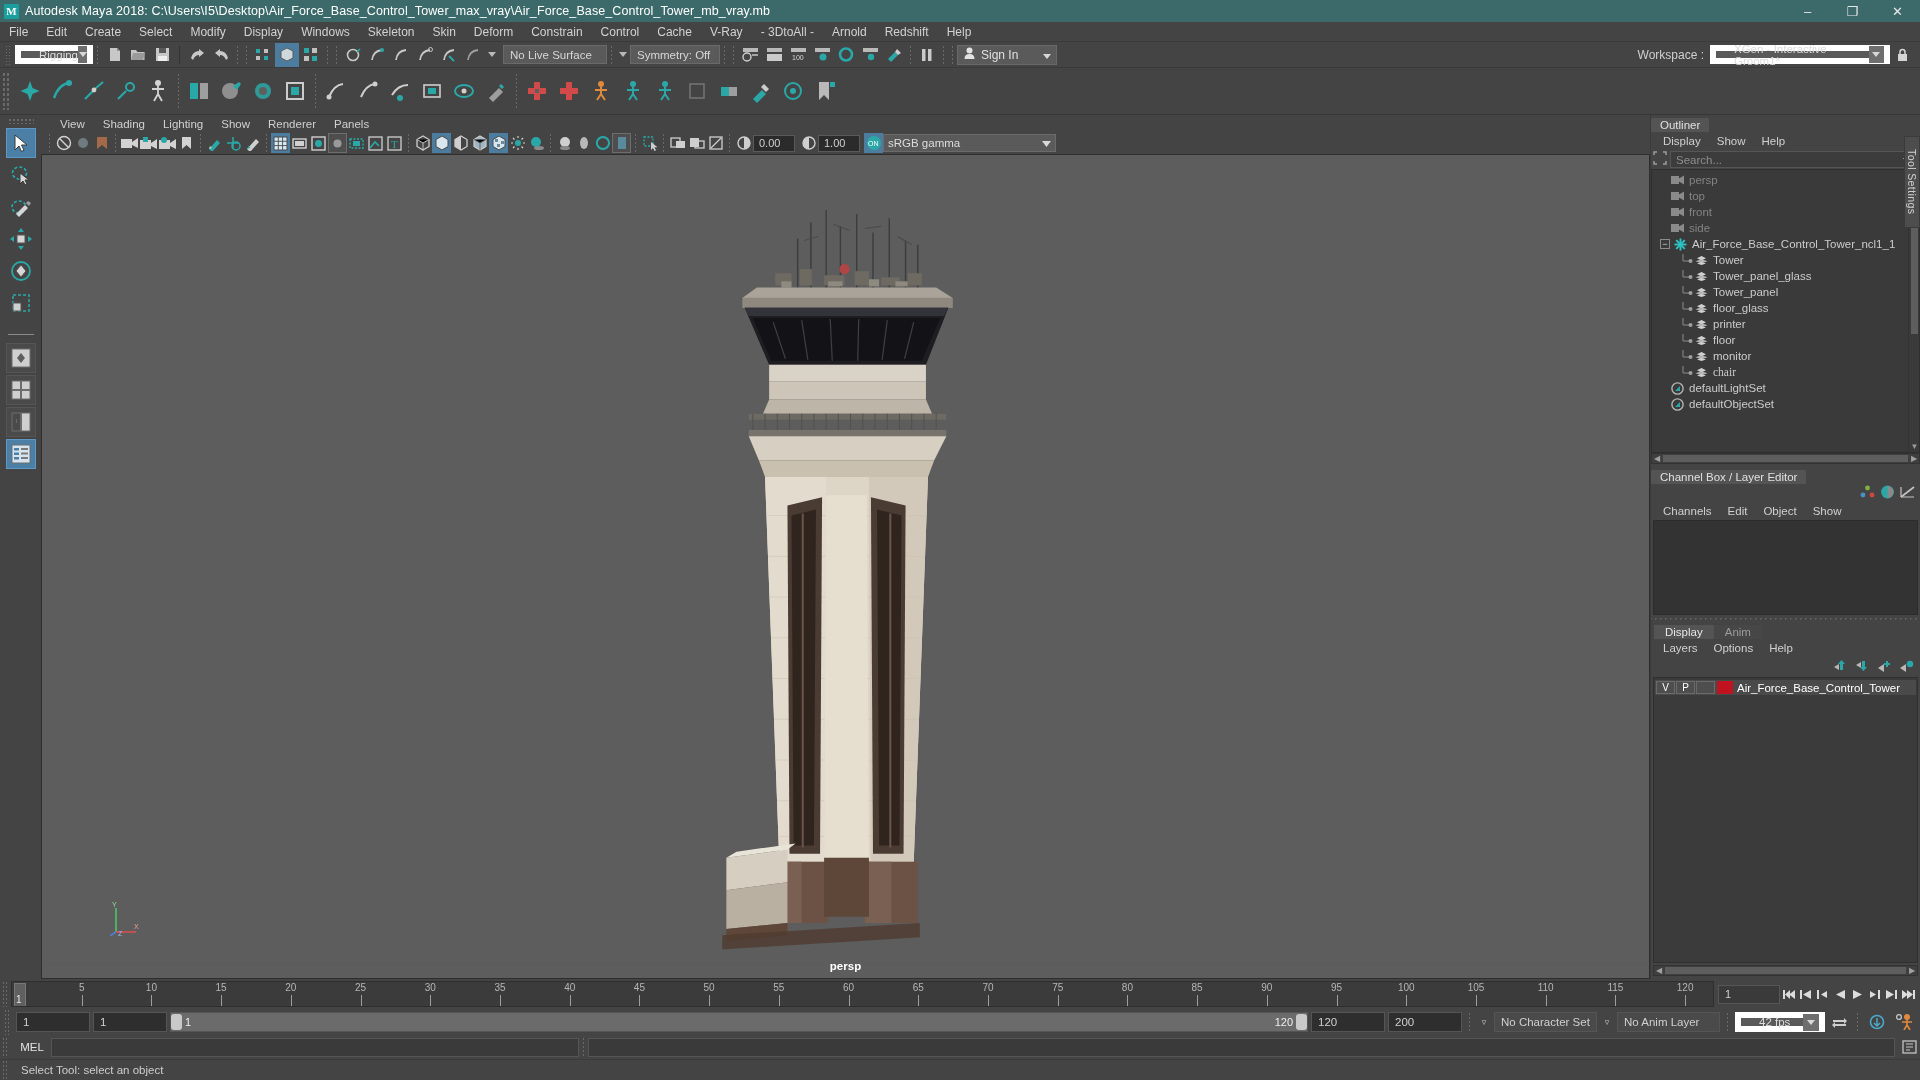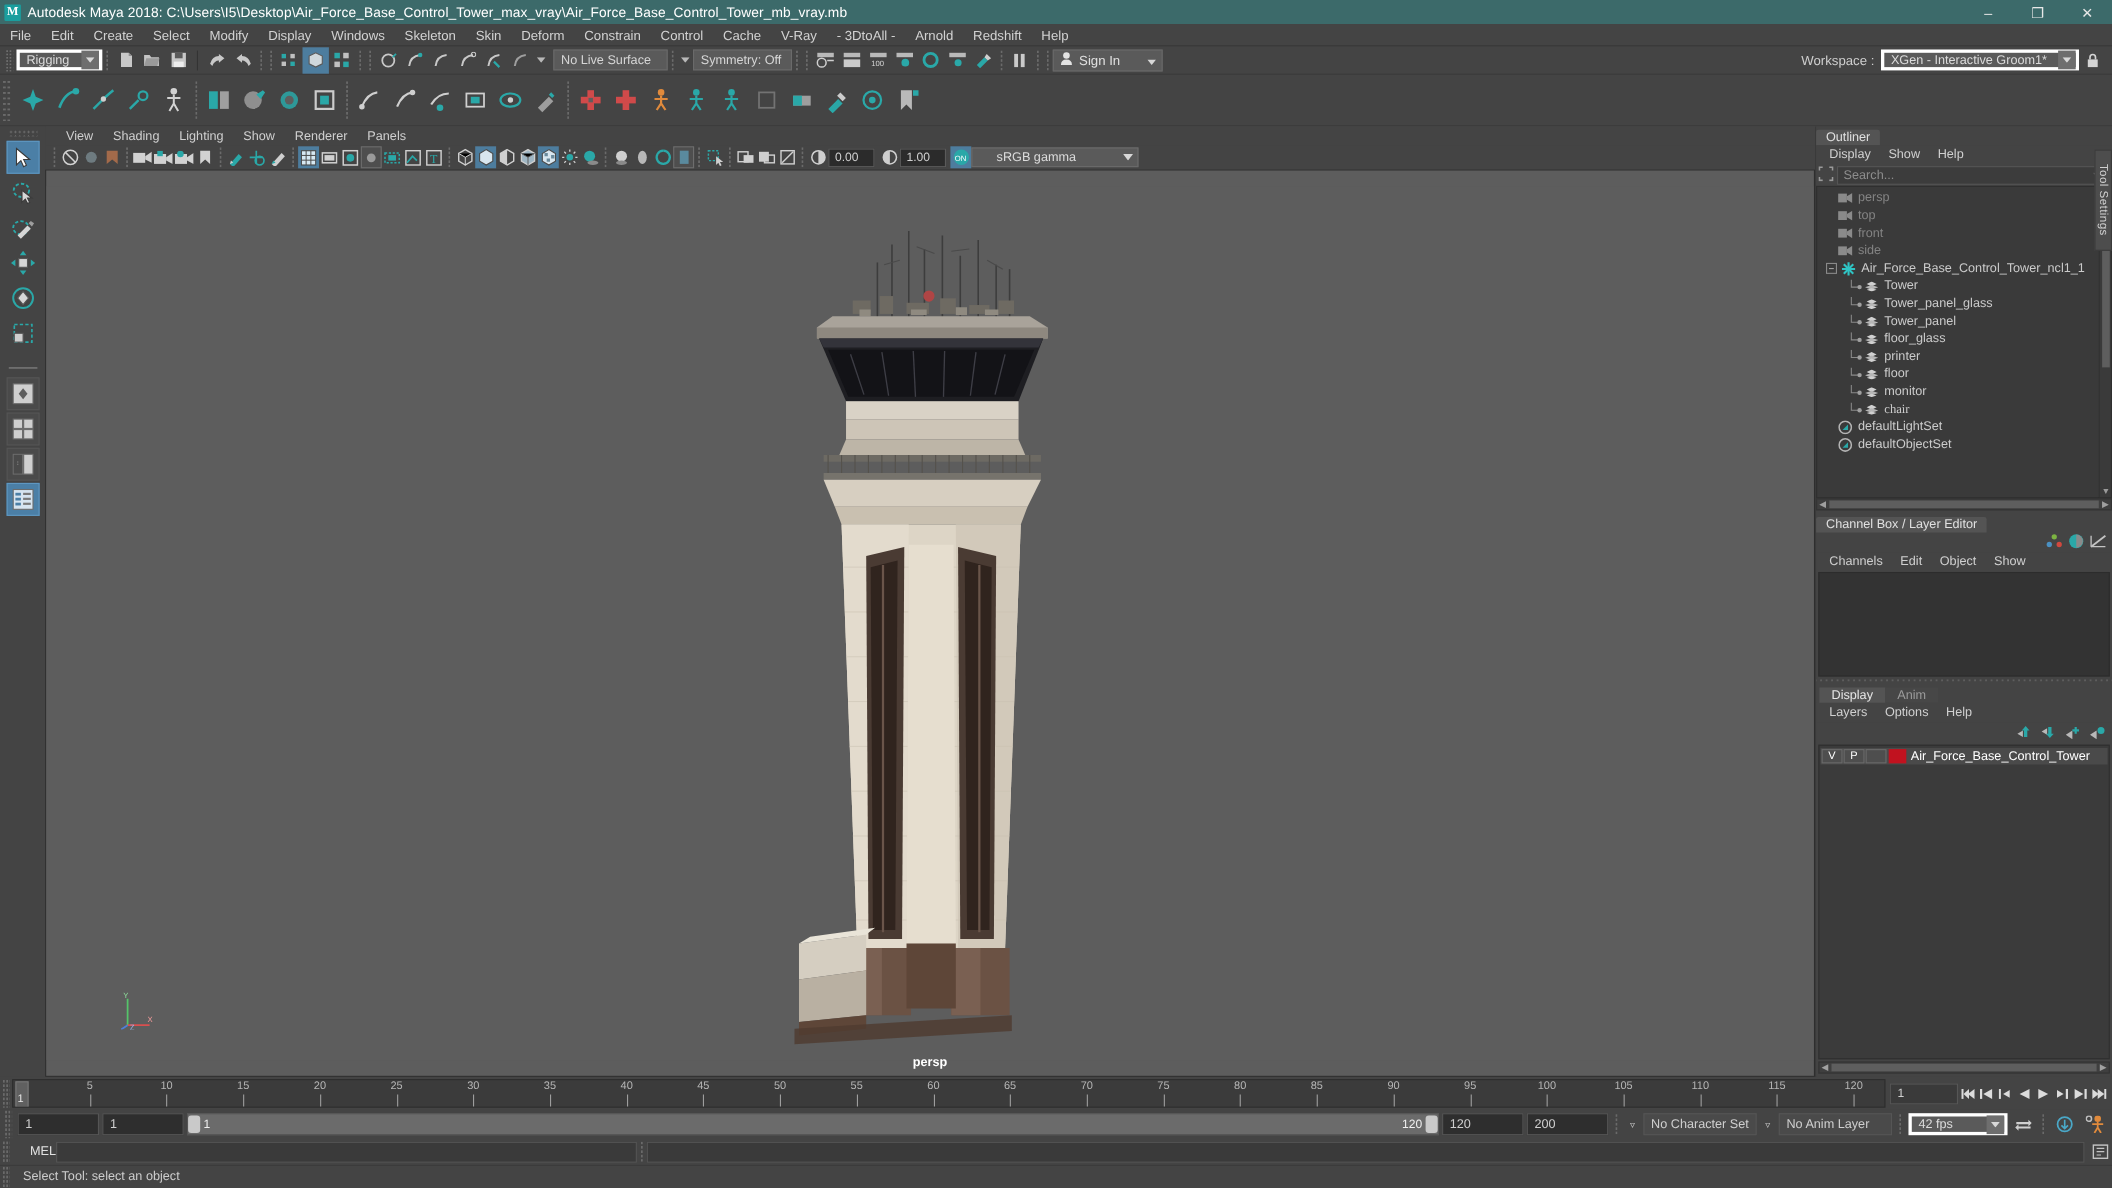--- a/index.html
+++ b/index.html
@@ -42,22 +42,22 @@
     height: 26px; background: #444444; display: flex; align-items: center; flex: none;
     border-bottom: 1px solid #3a3a3a; padding-left: 2px; gap: 0px;
   }
   .grip { width: 7px; height: 20px; background-image: radial-gradient(#6e6e6e 1px, transparent 1px);
           background-size: 3px 3px; flex: none; margin: 0 3px; }
   .sep { width: 1px; height: 18px; background: #333; margin: 0 5px; flex: none; }
   .sepd { width: 9px; height: 18px; flex: none;
           background-image: radial-gradient(#6a6a6a 1px, transparent 1px); background-size: 3px 4px;
           background-position: center; background-repeat: repeat-y; }
   .combo {
-    height: 19px; background: #5a5a5a; border: 3px solid #ffffff; display: flex;
-    align-items: center; color: #dcdcdc; font-size: 11.5px; padding-left: 6px; position: relative;
+    height: 19px; background: #5a5a5a; border: 6px solid #ffffff; display: flex;
+    align-items: center; color: #dcdcdc; font-size: 11.5px; padding-left: 18px; position: relative;
   }
   .combo .arrow { margin-left: auto; width: 16px; height: 17px; background: #6e6e6e;
                   display:flex;align-items:center;justify-content:center; }
   .ibtn { width: 24px; height: 24px; display: flex; align-items: center; justify-content: center; flex: none; }
   .ibtn.active { background: #4d7d9e; }
   .ibtn svg { display: block; }
   .field {
     height: 19px; background: #5a5a5a; border: 1px solid #6a6a6a; color: #d6d6d6;
     font-size: 11.5px; display: flex; align-items: center; padding: 0 6px;
   }
@@ -95,21 +95,21 @@
   .viewcol { flex: 1; display: flex; flex-direction: column; min-width: 0; background:#444; }
   .panelmenu { height: 17px; background: #444; display: flex; align-items: center; padding-left: 10px; flex:none;}
   .panelmenu .pm { padding: 0 9px; font-size: 11.5px; color: #d0d0d0; }
   .viewtoolbar { height: 22px; background: #444; display: flex; align-items: center; padding-left: 4px; flex:none;}
   .vbtn { width: 19px; height: 20px; display:flex;align-items:center;justify-content:center;flex:none; }
   .vbtn.on { background: #4d7d9e; }
   .vbtn.frame { border: 1px solid #6d6d6d; background:#4e4e4e; }
   .numfield { width:42px;height:17px;background:#2b2b2b;border:1px solid #5a5a5a;color:#cfcfcf;
               font-size:11px;display:flex;align-items:center;padding-left:5px; }
   .gammacombo { height:18px;background:#5a5a5a;border:1px solid #6b6b6b;display:flex;align-items:center;
-                color:#dcdcdc;font-size:11.5px;padding-left:22px;width:152px; }
+                color:#dcdcdc;font-size:11.5px;padding-left:4px;width:173px; }
 
   .viewport { flex: 1; background: #5d5d5d; position: relative; border: 1px solid #2e2e2e;
               min-height: 0; overflow: hidden; }
   .persp-label { position: absolute; left: 50%; transform: translateX(-50%); bottom: 6px;
                  font-size: 11.5px; color: #ffffff; font-weight: bold; }
   .axis-gizmo { position: absolute; left: 68px; bottom: 42px; width: 30px; height: 34px; }
 
   
   .rightcol { width: 270px; background: #444; display: flex; flex-direction: column; flex: none;
               border-left: 1px solid #3a3a3a; }
@@ -185,21 +185,21 @@
   .rangebar .handle { width: 11px; height: 16px; background: #c9c9c9; border-radius: 3px; }
   .rangebar .lv { font-size: 11px; color: #efefef; margin-left: 3px; }
   .rangebar .rv { font-size: 11px; color: #efefef; margin-right: 3px; margin-left: auto; }
   .dropsm { width: 14px; height: 20px; display: flex; align-items: center; justify-content: center;
             color: #c4c4c4; font-size: 9px; }
 
   
   .cmdrow { height: 24px; display: flex; align-items: center; flex: none; background: #444; padding-left: 2px; }
   .cmd-grip { width: 7px; height: 20px; background-image: radial-gradient(#6a6a6a 1px, transparent 1px);
               background-size: 3px 4px; margin-right: 4px; }
-  .mel-label { width: 38px; font-size: 11.5px; color: #e2e2e2; text-align: right; }
+  .mel-label { width: 38px; font-size: 11.5px; color: #e2e2e2; text-align: center; }
   .cmd-input { height: 19px; background: #3a3a3a; border: 1px solid #555; }
   .cmd-input.a { width: 528px; }
   .cmd-input.b { flex: 1; }
 
   
   .helpbar { height: 21px; display: flex; align-items: center; flex: none; background: #444;
              padding-left: 2px; border-top: 1px solid #3b3b3b; }
   .helpbar .txt { font-size: 11.5px; color: #cdcdcd; margin-left: 8px; }
 
   

